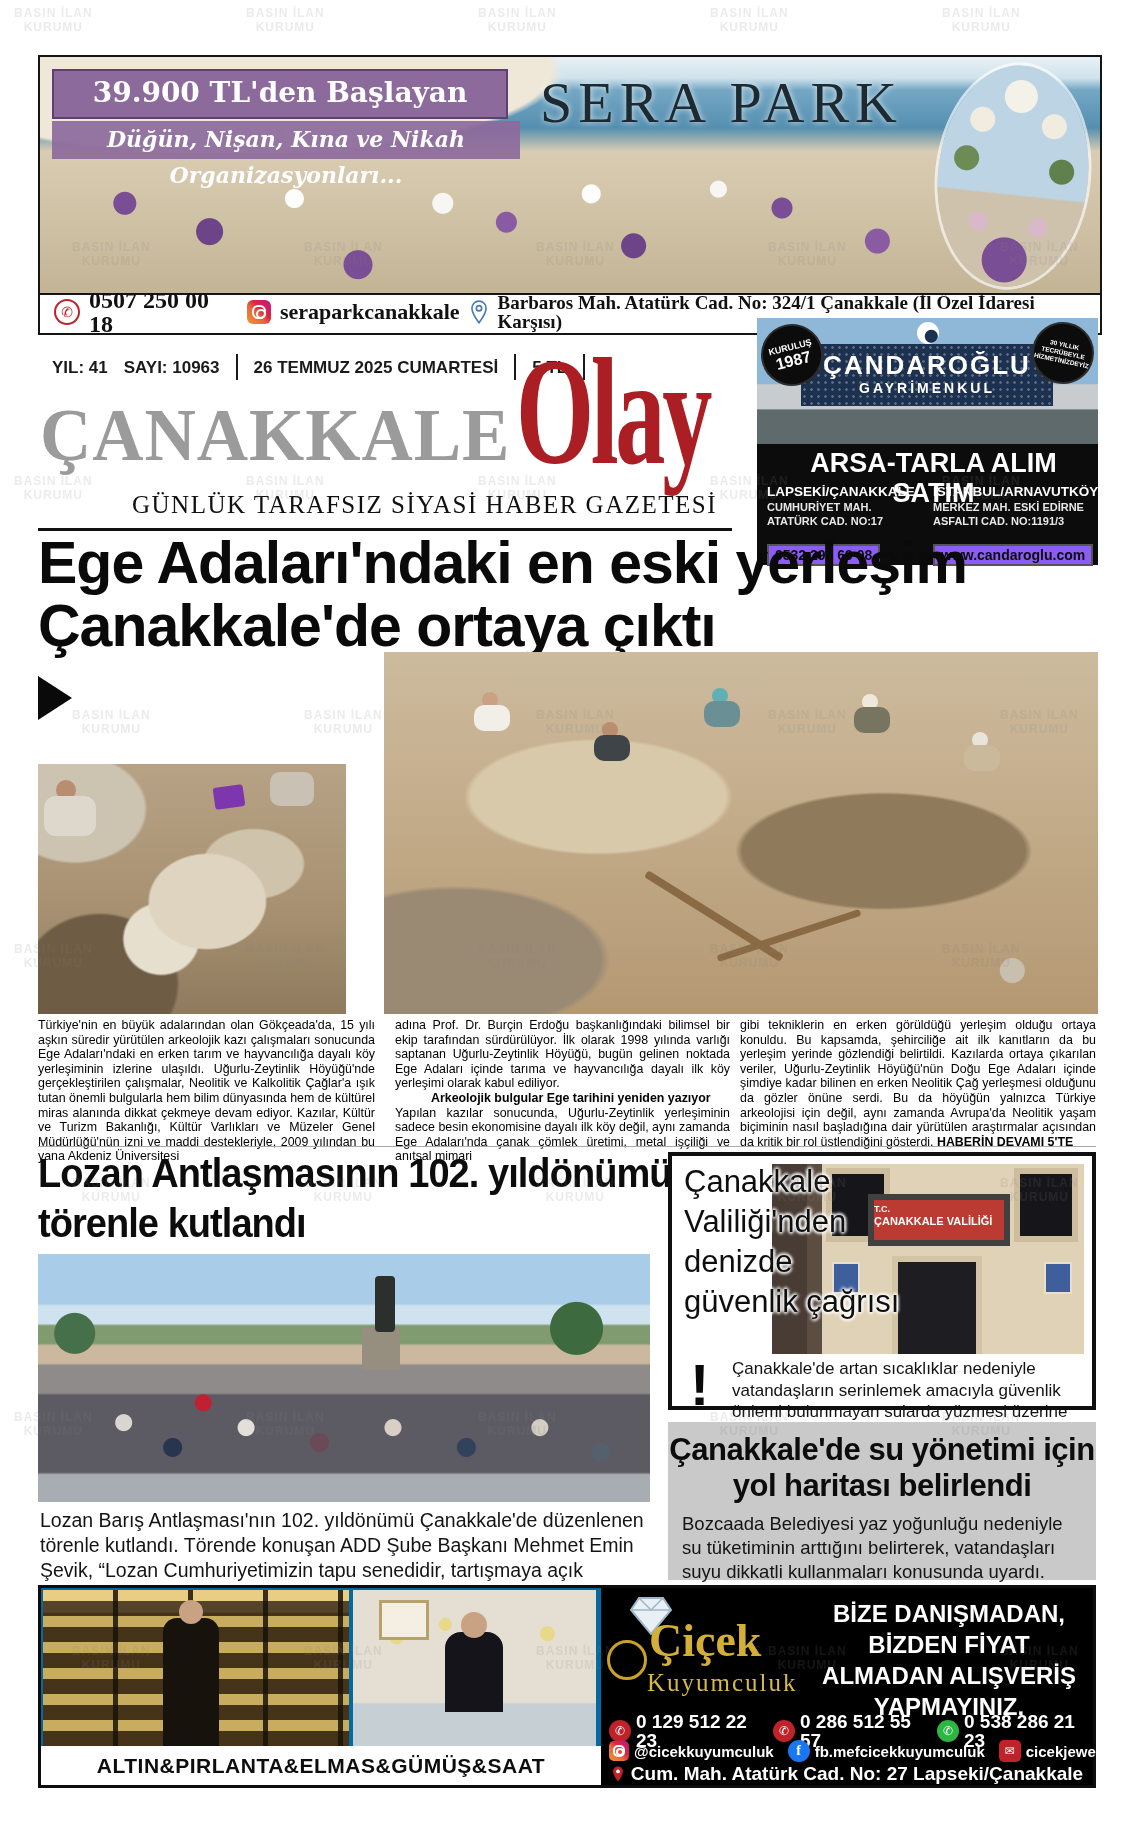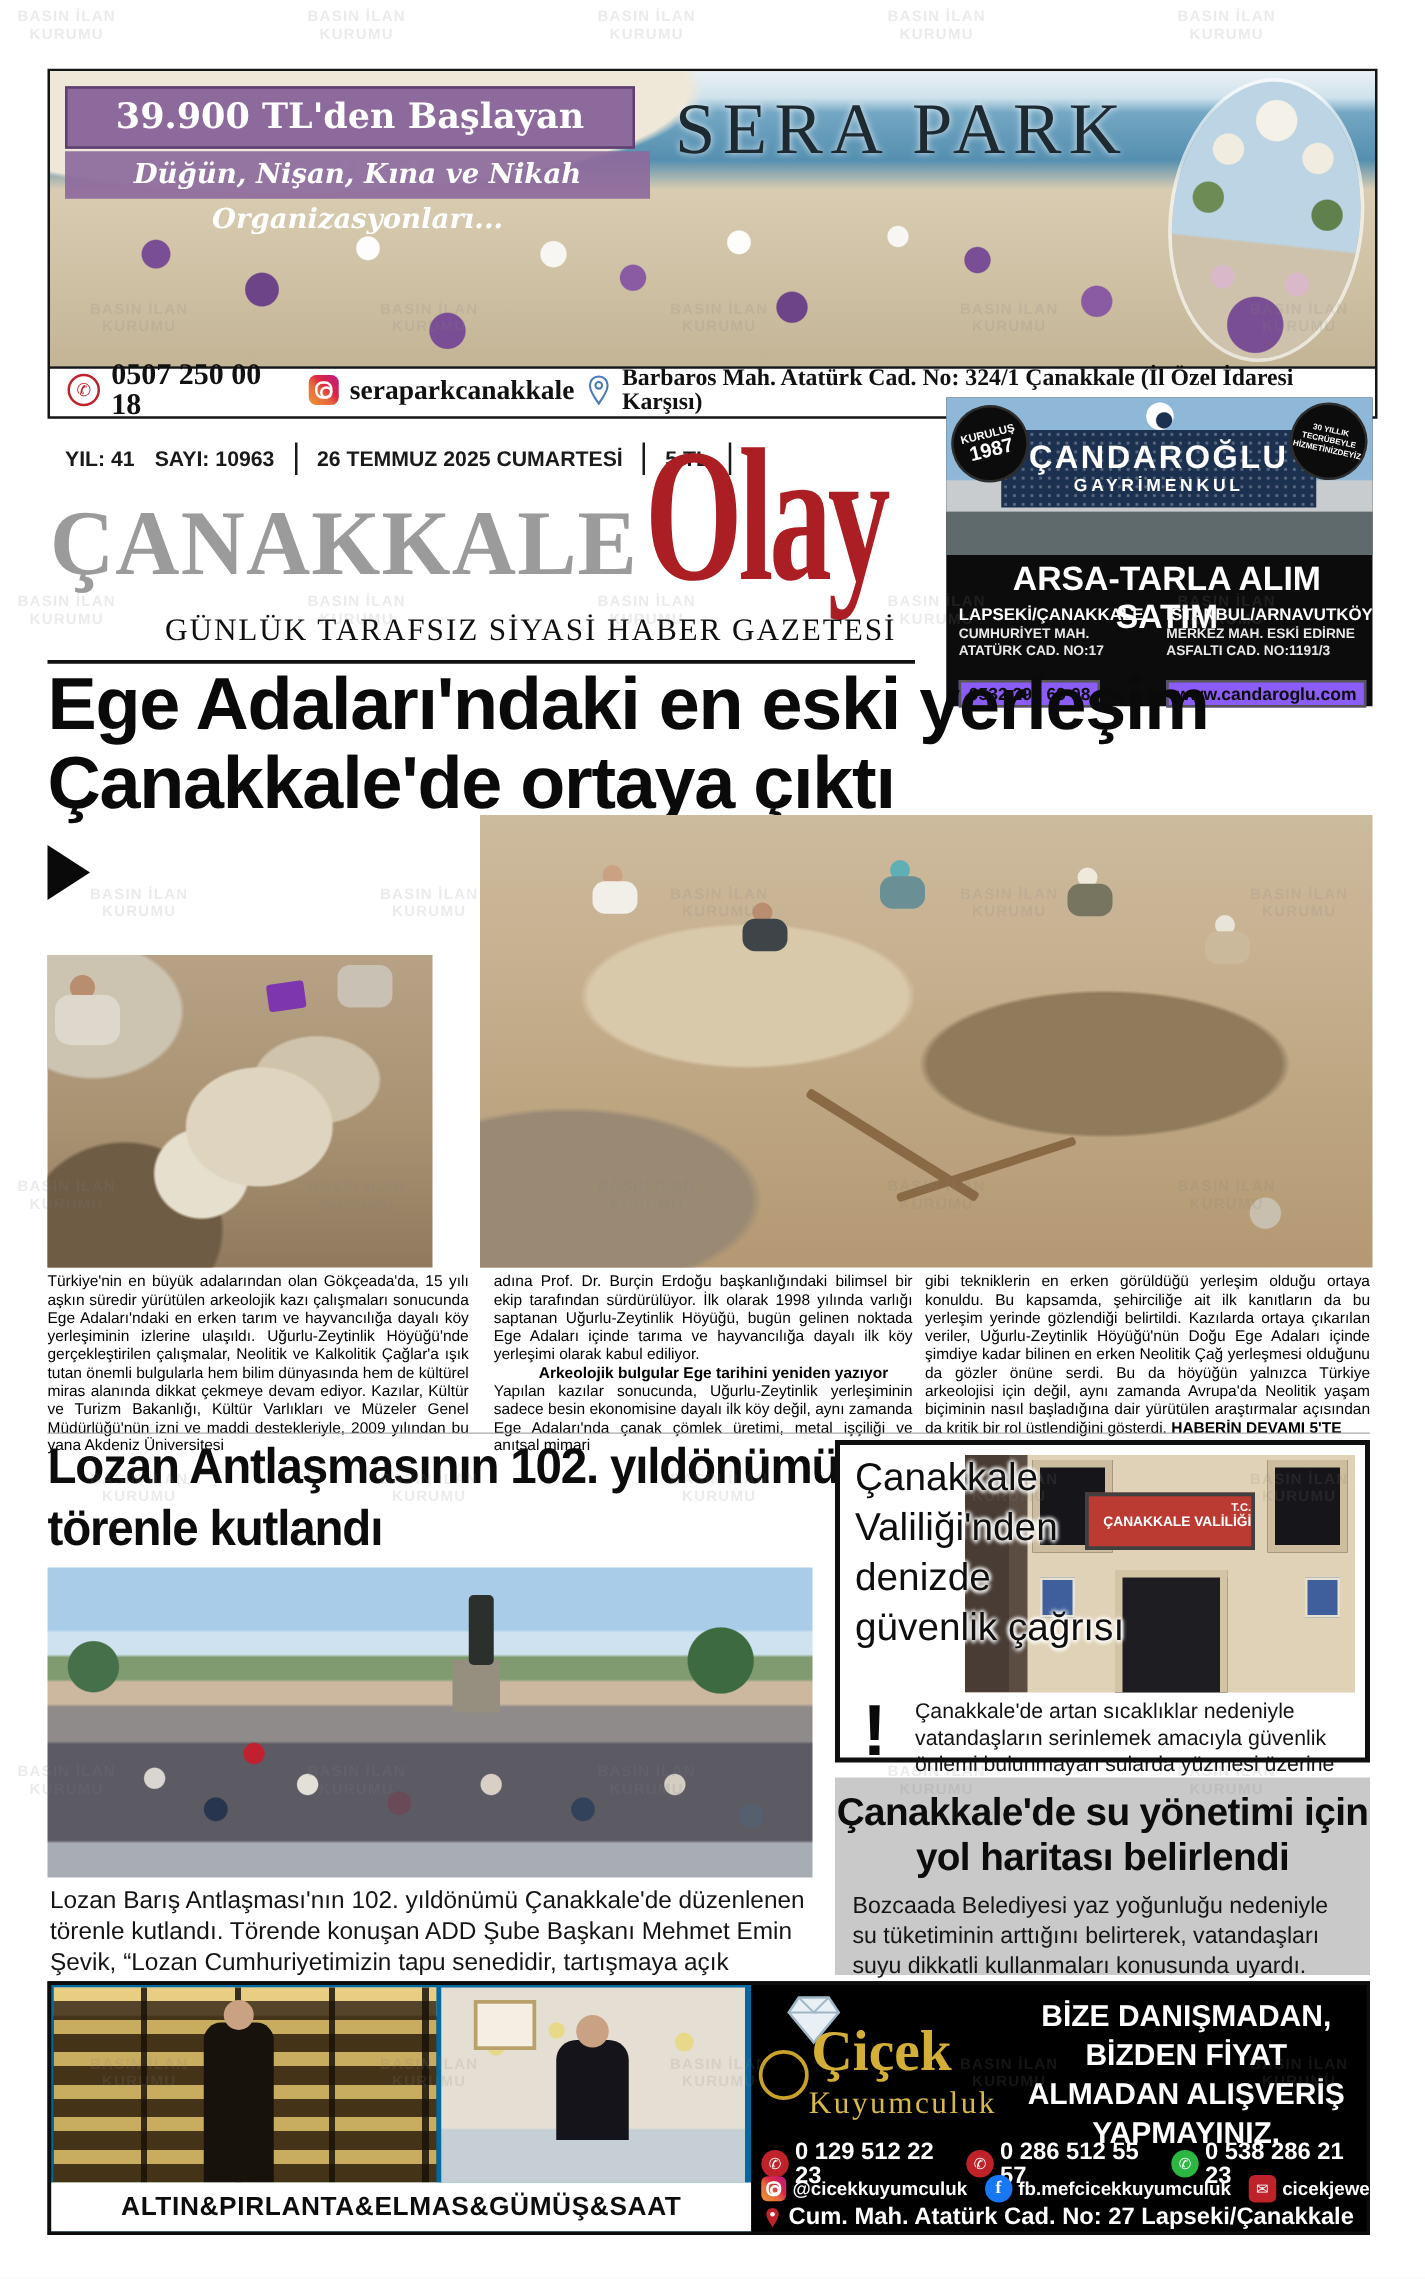--- a/index.html
+++ b/index.html
@@ -156,22 +156,22 @@
       linear-gradient(180deg,#a9cde9 0 20%,#cfe2ef 21% 28%,#7f9b6f 29% 36%,#cbb89e 37% 44%,#8e8b8a 45% 56%,#5c5a63 57% 88%,#a7adb3 89% 100%);}
   #statue{position:absolute;left:55%;top:9%;width:20px;height:56px;background:#2c302c;border-radius:4px;}
   #pedestal{position:absolute;left:53%;top:30%;width:38px;height:42px;background:#968f80;}
   #lz-cap{left:40px;top:1508px;width:608px;margin:0;font:400 19.5px/25px "Liberation Sans",sans-serif;color:#141414;}
   
   #va-box{left:668px;top:1152px;width:428px;height:258px;border:4px solid #0f0f0f;background:#fff;box-sizing:border-box;}
   #va-photo{position:absolute;right:8px;top:8px;width:312px;height:190px;overflow:hidden;background:#e0d2b6;}
   .vp-banner{position:absolute;left:0;top:0;width:50px;height:100%;background:linear-gradient(90deg,#483c34 0 70%,#5c4d43 71% 100%);}
   .vp-win{position:absolute;width:52px;height:62px;background:#15151a;border:6px solid #cdbd9e;}
   .vp-door{position:absolute;left:120px;top:92px;width:78px;height:98px;background:#1d1d22;border:6px solid #d3c4a5;border-bottom:none;}
-  .vp-sign{position:absolute;left:96px;top:30px;width:130px;height:40px;background:#bb3a31;border:3px solid #404040;
-    color:#fff;text-align:right;}
+  .vp-sign{position:absolute;left:96px;top:30px;width:130px;height:40px;background:#bb3a31;border:6px solid #404040;
+    color:#fff;text-align:left;}
   .vp-sign .s1{font:700 9px/12px "Liberation Sans",sans-serif;margin-top:3px;}
   .vp-sign .s2{font:700 11px/13px "Liberation Sans",sans-serif;}
   .vp-plaque{position:absolute;width:24px;height:28px;background:#3f5f9c;border:2px solid #e6e0d0;}
   #va-head{position:absolute;left:12px;top:6px;width:220px;z-index:2;
     font:400 31px/40px "Liberation Sans",sans-serif;color:#0e0e0e;
     text-shadow:-2px 0 3px #fff,2px 0 3px #fff,0 -2px 3px #fff,0 2px 3px #fff;}
   #va-body{position:absolute;left:14px;top:202px;width:396px;margin:0;
     font:400 17px/21.5px "Liberation Sans",sans-serif;color:#121212;}
   #va-excl{position:absolute;left:18px;top:200px;font:700 58px/1 "Liberation Sans",sans-serif;color:#0a0a0a;}
   #va-body-text{display:block;margin-left:46px;}

